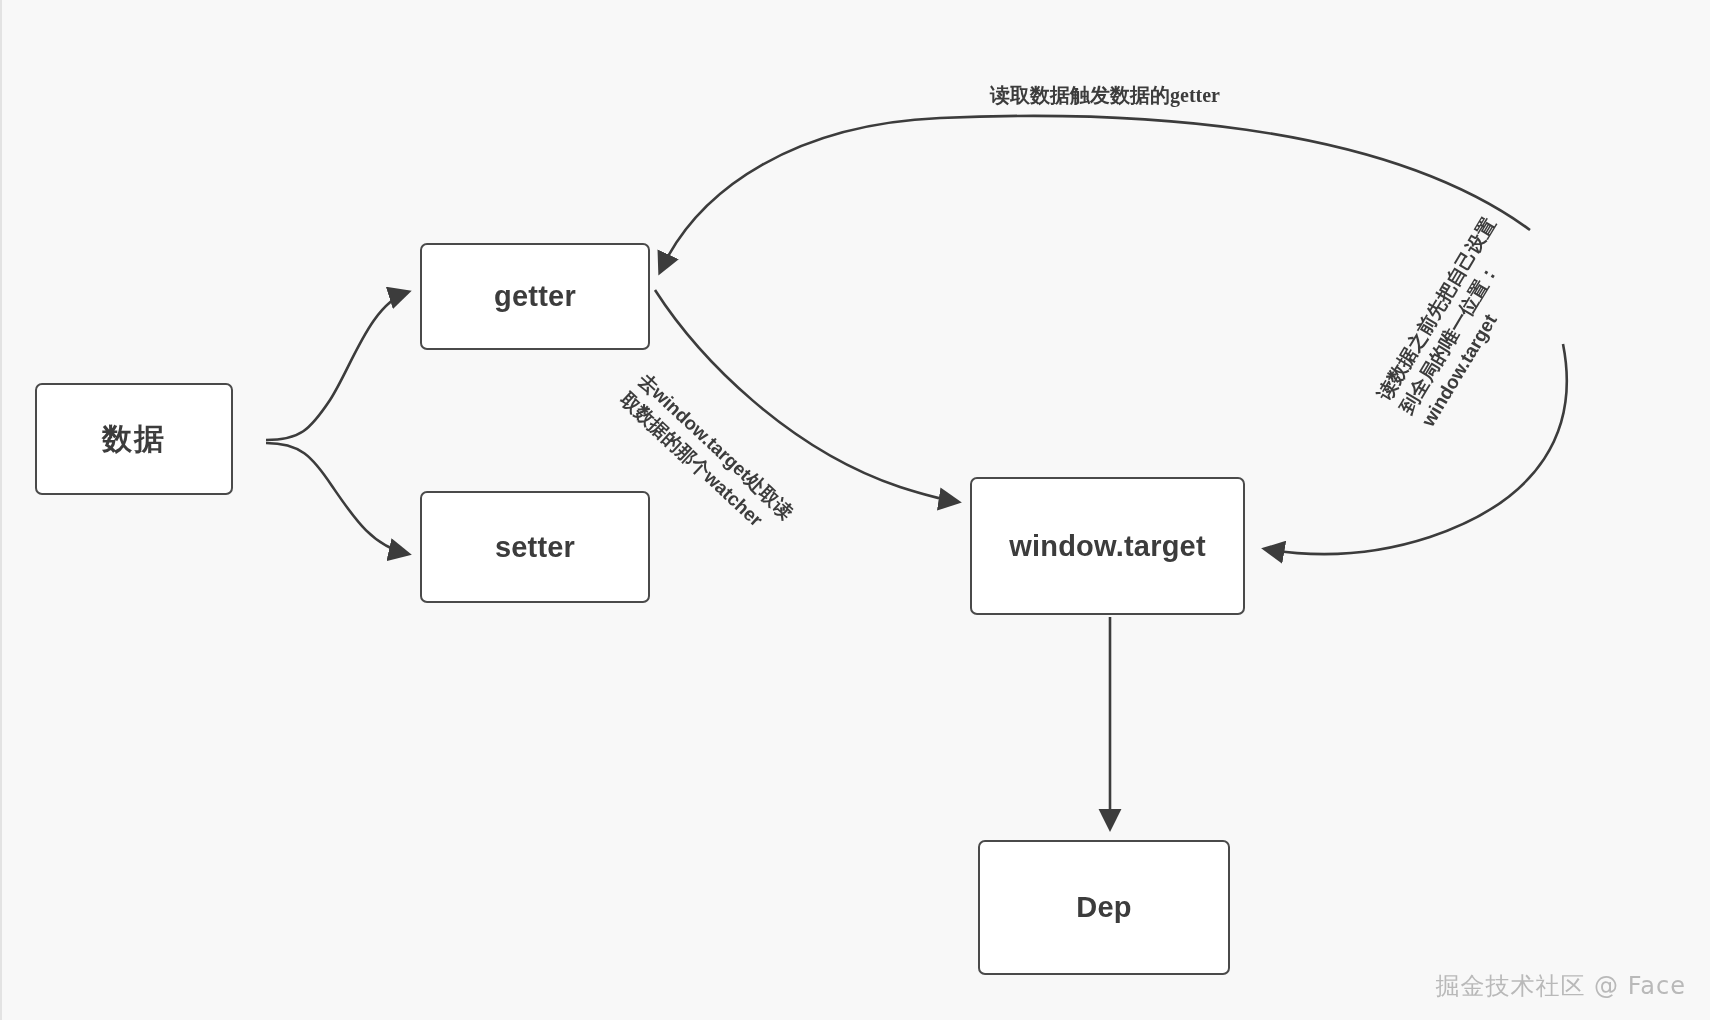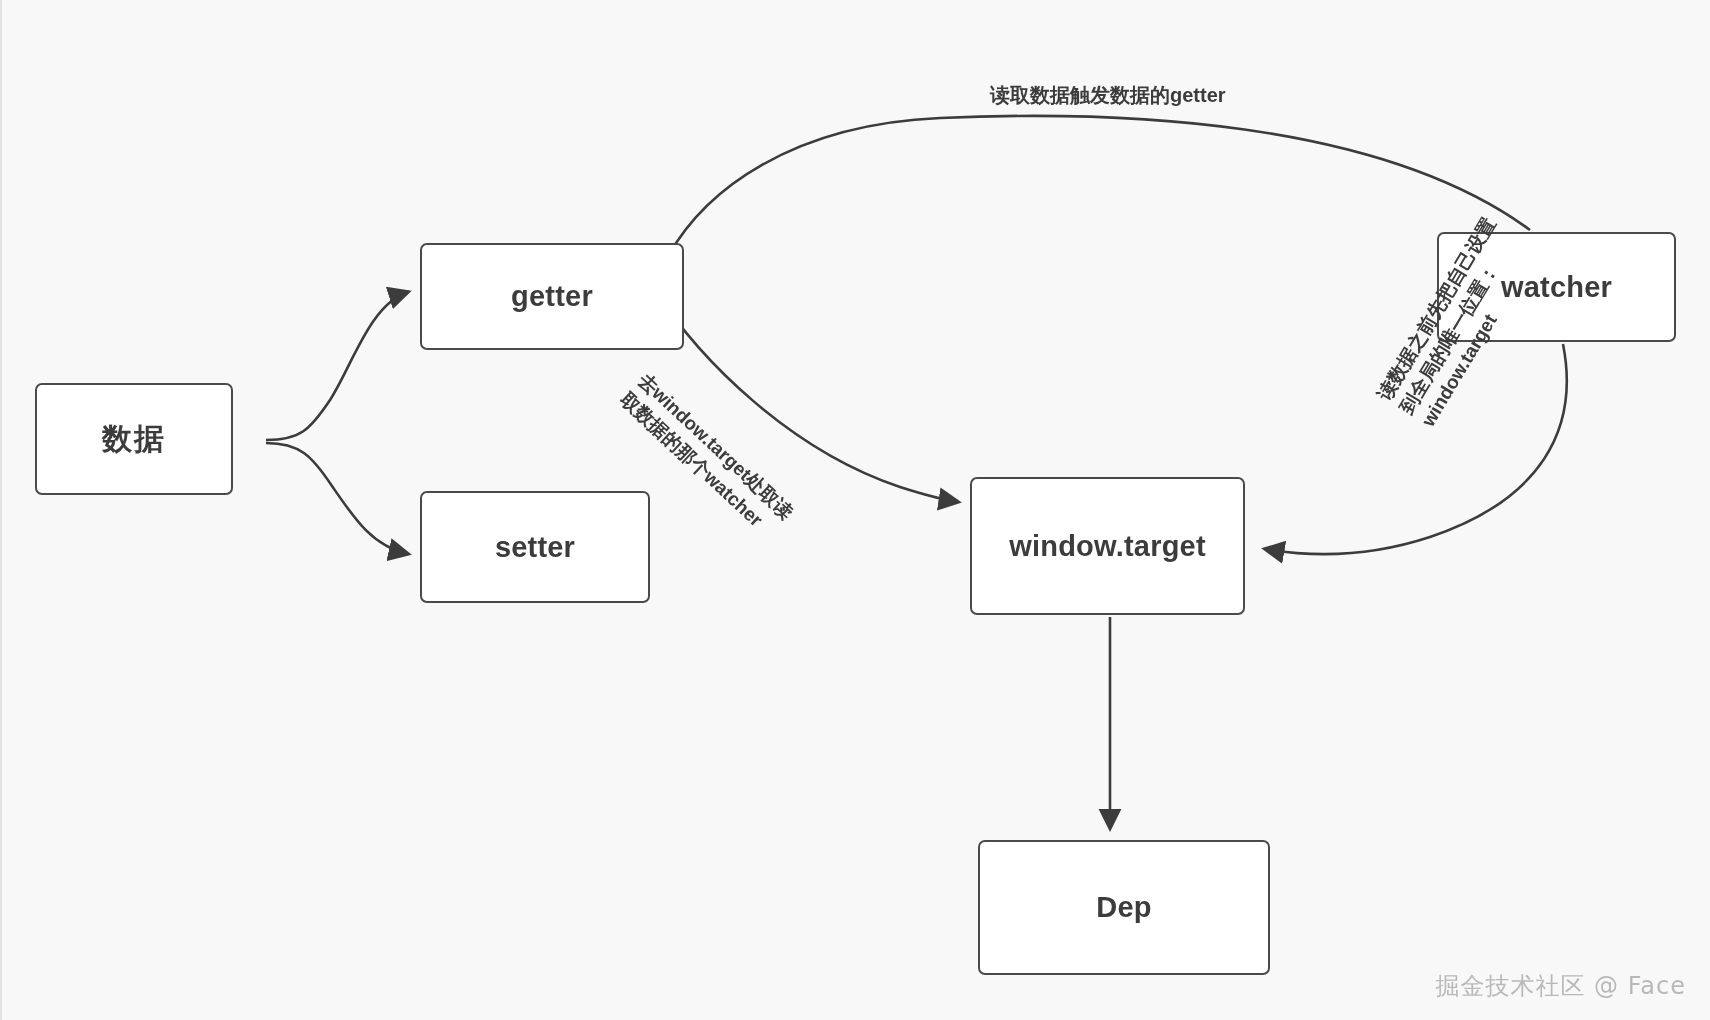--- a/index.html
+++ b/index.html
@@ -97,41 +97,38 @@
 
     <path d="M 1563 344 C 1580 430, 1540 500, 1430 537 C 1360 560, 1300 555, 1265 549" fill="none" stroke="#3c3c3c" stroke-width="2.6" marker-end="url(#arrow)"></path>
 
     <path d="M 1110 617 L 1110 828" fill="none" stroke="#3c3c3c" stroke-width="2.6" marker-end="url(#arrow)"></path>
   </svg>
 
   <div class="node" style="left:35px; top:383px; width:198px; height:112px;">
     <span class="node-label cjk">数据</span>
   </div>
 
-  <div class="node" style="left:420px; top:243px; width:264px; height:107px;">
+  <div class="node" style="left:420px; top:243px; width:230px; height:107px;">
     <span class="node-label">getter</span>
   </div>
 
   <div class="node" style="left:420px; top:491px; width:230px; height:112px;">
     <span class="node-label">setter</span>
   </div>
 
   <div class="node" style="left:970px; top:477px; width:275px; height:138px;">
     <span class="node-label">window.target</span>
   </div>
 
-  <div class="node" style="left:1437px; top:232px; width:239px; height:110px;">
-    <span class="node-label">watcher</span>
-  </div>
 
-  <div class="node" style="left:978px; top:840px; width:292px; height:135px;">
+  <div class="node" style="left:978px; top:840px; width:252px; height:135px;">
     <span class="node-label">Dep</span>
   </div>
 
-  <div class="edge-label" style="left:990px; top:82px; font-size:20px;">
+  <div class="edge-label" style="left:990px; top:82px; font-size:20px;font-family:Liberation Serif, serif;">
     <div>读取数据触发数据的getter</div>
   </div>
 
   <div class="edge-label rot-down" style="left:650px; top:368px; transform: rotate(43deg); font-size:19px; text-align:left;">
     <div>去window.target处取读</div>
     <div>取数据的那个watcher</div>
   </div>
 
   <div class="edge-label rot-down" style="left:1372px; top:392px; transform: rotate(-59deg); transform-origin: left top; font-size:19px; text-align:left;">
     <div>读数据之前先把自己设置</div>

